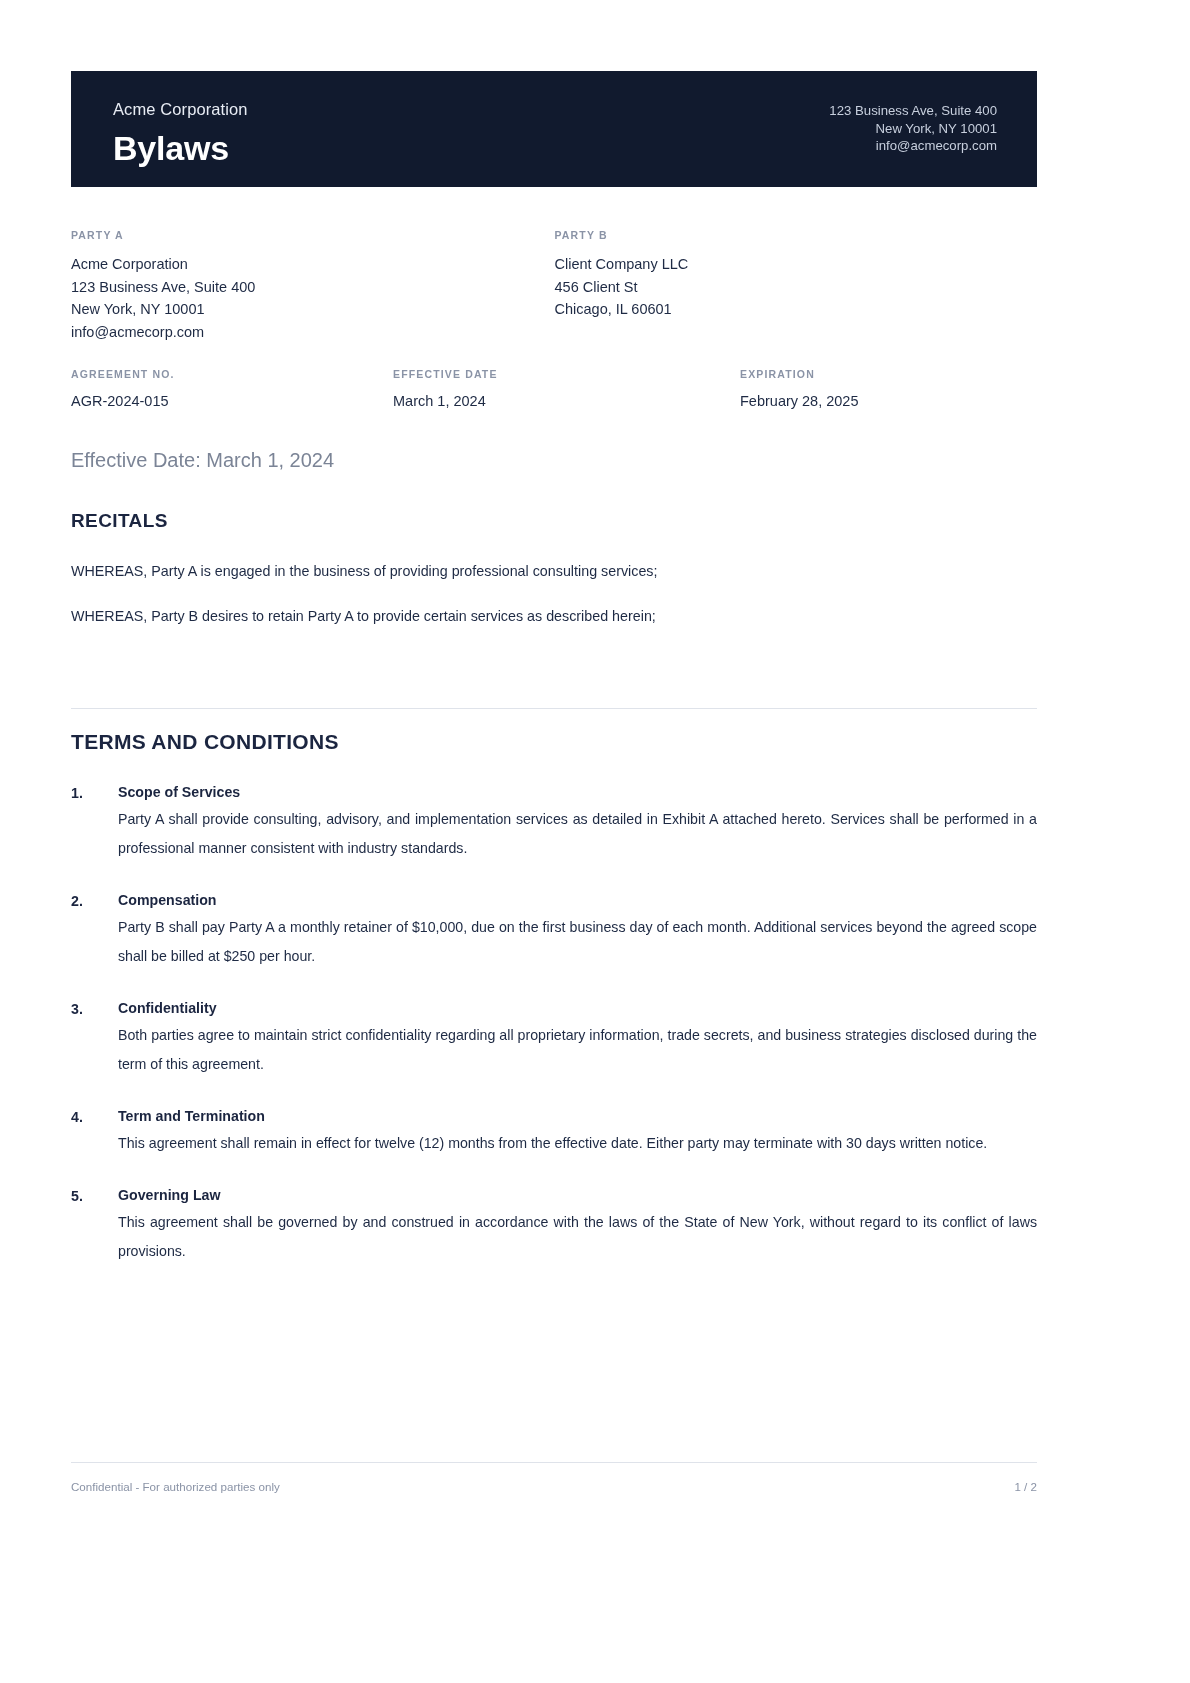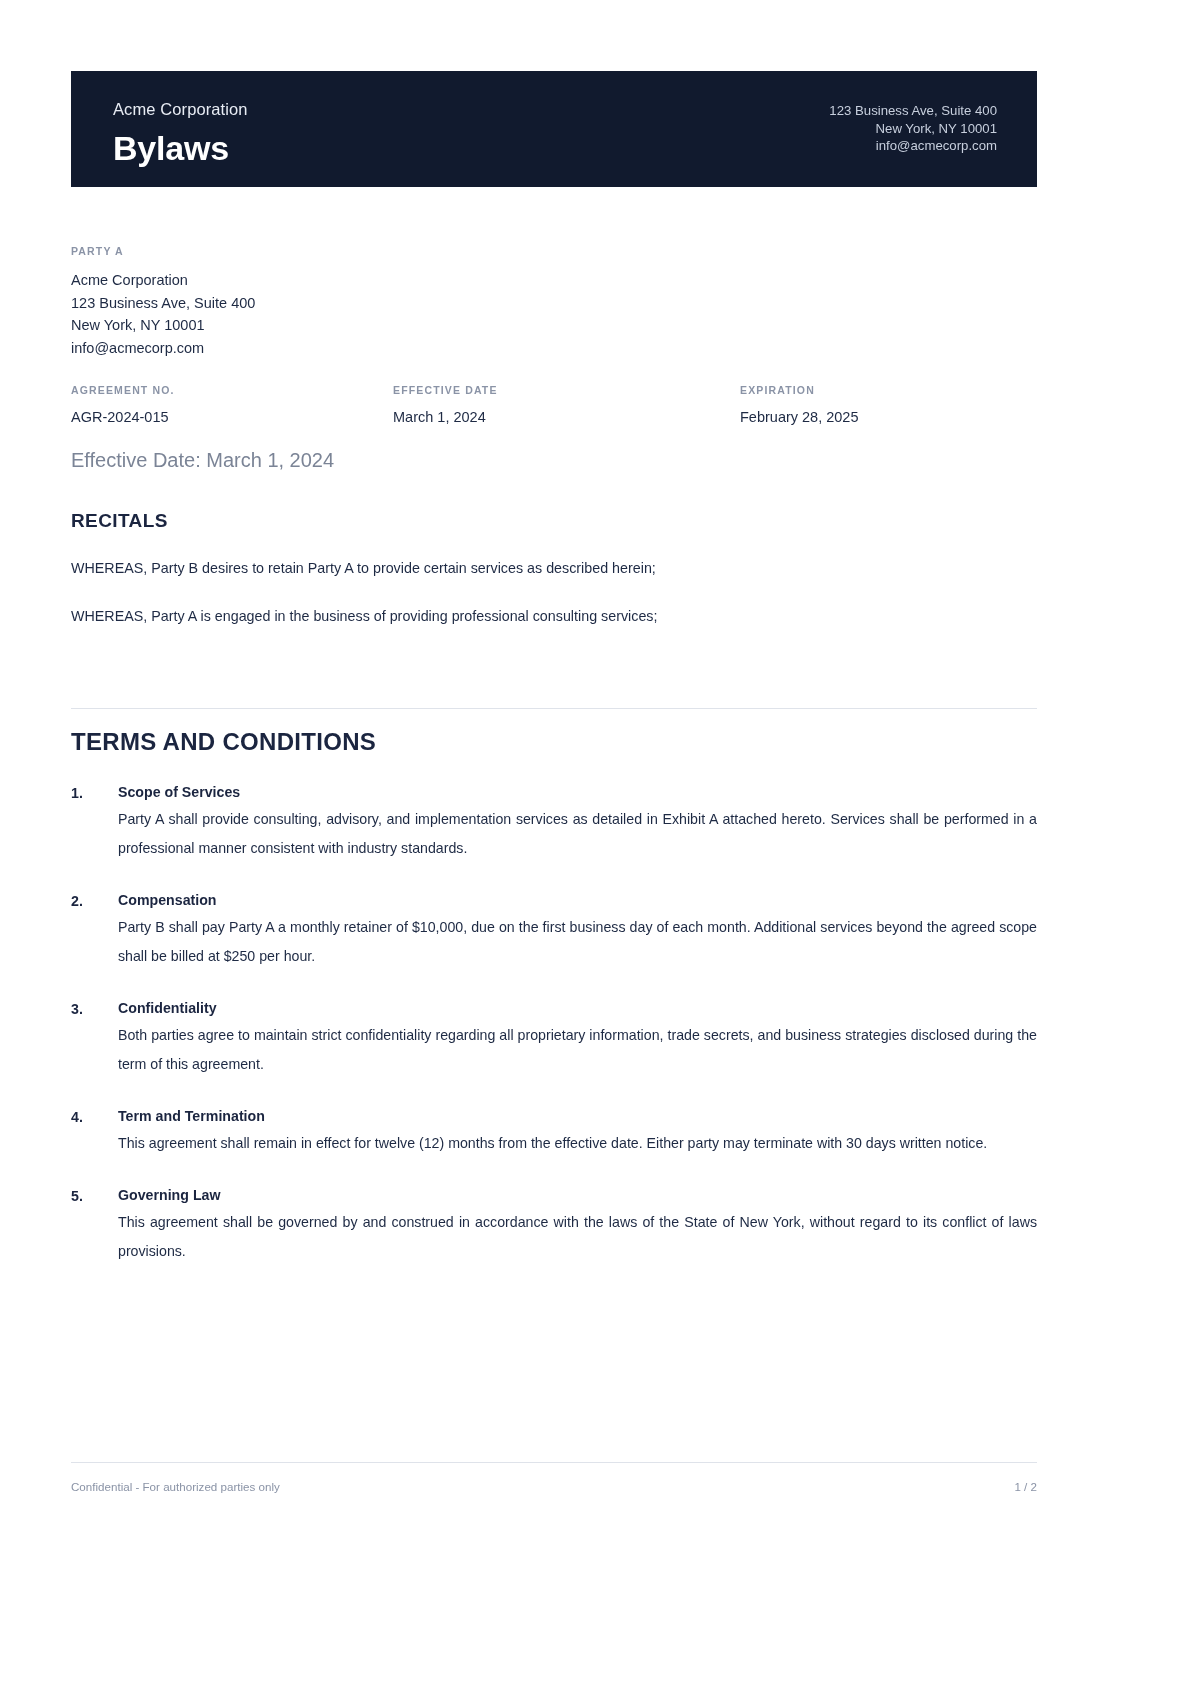--- a/index.html
+++ b/index.html
@@ -75,21 +75,20 @@
   }
   .party-col { width: 50%; }
   .party-col.b { padding-left: 1px; }
   .micro-label {
     font-size: 10.5px;
     letter-spacing: 1.15px;
     color: #8a93a6;
     font-weight: 700;
     text-transform: uppercase;
     line-height: 14px;
-    margin-top: 16px;
   }
   .party-lines {
     margin-top: 11px;
     font-size: 14.5px;
     line-height: 22.5px;
     color: #1e2a44;
   }
 
   
   .meta-row {
@@ -152,21 +151,21 @@
   }
 
   
   .terms {
     position: absolute;
     left: 71px;
     top: 729px;
     width: 966px;
   }
   .terms-heading {
-    font-size: 24px;
+    font-size: 21px;
     font-weight: 700;
     letter-spacing: 0.3px;
     color: #1b2540;
     line-height: 26px;
   }
   .clause {
     display: flex;
     margin-top: 27px;
   }
   .clause-num {
@@ -236,20 +235,28 @@
   <div class="parties">
     <div class="party-col a">
       <div class="micro-label">PARTY A</div>
       <div class="party-lines">
         <div>Acme Corporation</div>
         <div>123 Business Ave, Suite 400</div>
         <div>New York, NY 10001</div>
         <div>info@acmecorp.com</div>
       </div>
     </div>
+    <div class="party-col b">
+      <div class="micro-label">PARTY B</div>
+      <div class="party-lines">
+        <div>Client Company LLC</div>
+        <div>456 Client St</div>
+        <div>Chicago, IL 60601</div>
+      </div>
+    </div>
   </div>
 
   <div class="meta-row">
     <div class="meta-cell">
       <div class="micro-label">AGREEMENT NO.</div>
       <div class="meta-value">AGR-2024-015</div>
     </div>
     <div class="meta-cell">
       <div class="micro-label">EFFECTIVE DATE</div>
       <div class="meta-value">March 1, 2024</div>
@@ -257,22 +264,22 @@
     <div class="meta-cell">
       <div class="micro-label">EXPIRATION</div>
       <div class="meta-value">February 28, 2025</div>
     </div>
   </div>
 
   <div class="effective-line">Effective Date: March 1, 2024</div>
 
   <div class="recitals">
     <div class="section-heading">RECITALS</div>
+    <div class="recital-p first">WHEREAS, Party A is engaged in the business of providing professional consulting services;</div>
     <div class="recital-p">WHEREAS, Party B desires to retain Party A to provide certain services as described herein;</div>
-    <div class="recital-p first">WHEREAS, Party A is engaged in the business of providing professional consulting services;</div>
   </div>
 
   <div class="divider"></div>
 
   <div class="terms">
     <div class="terms-heading">TERMS AND CONDITIONS</div>
 
     <div class="clause">
       <div class="clause-num">1.</div>
       <div class="clause-body">

